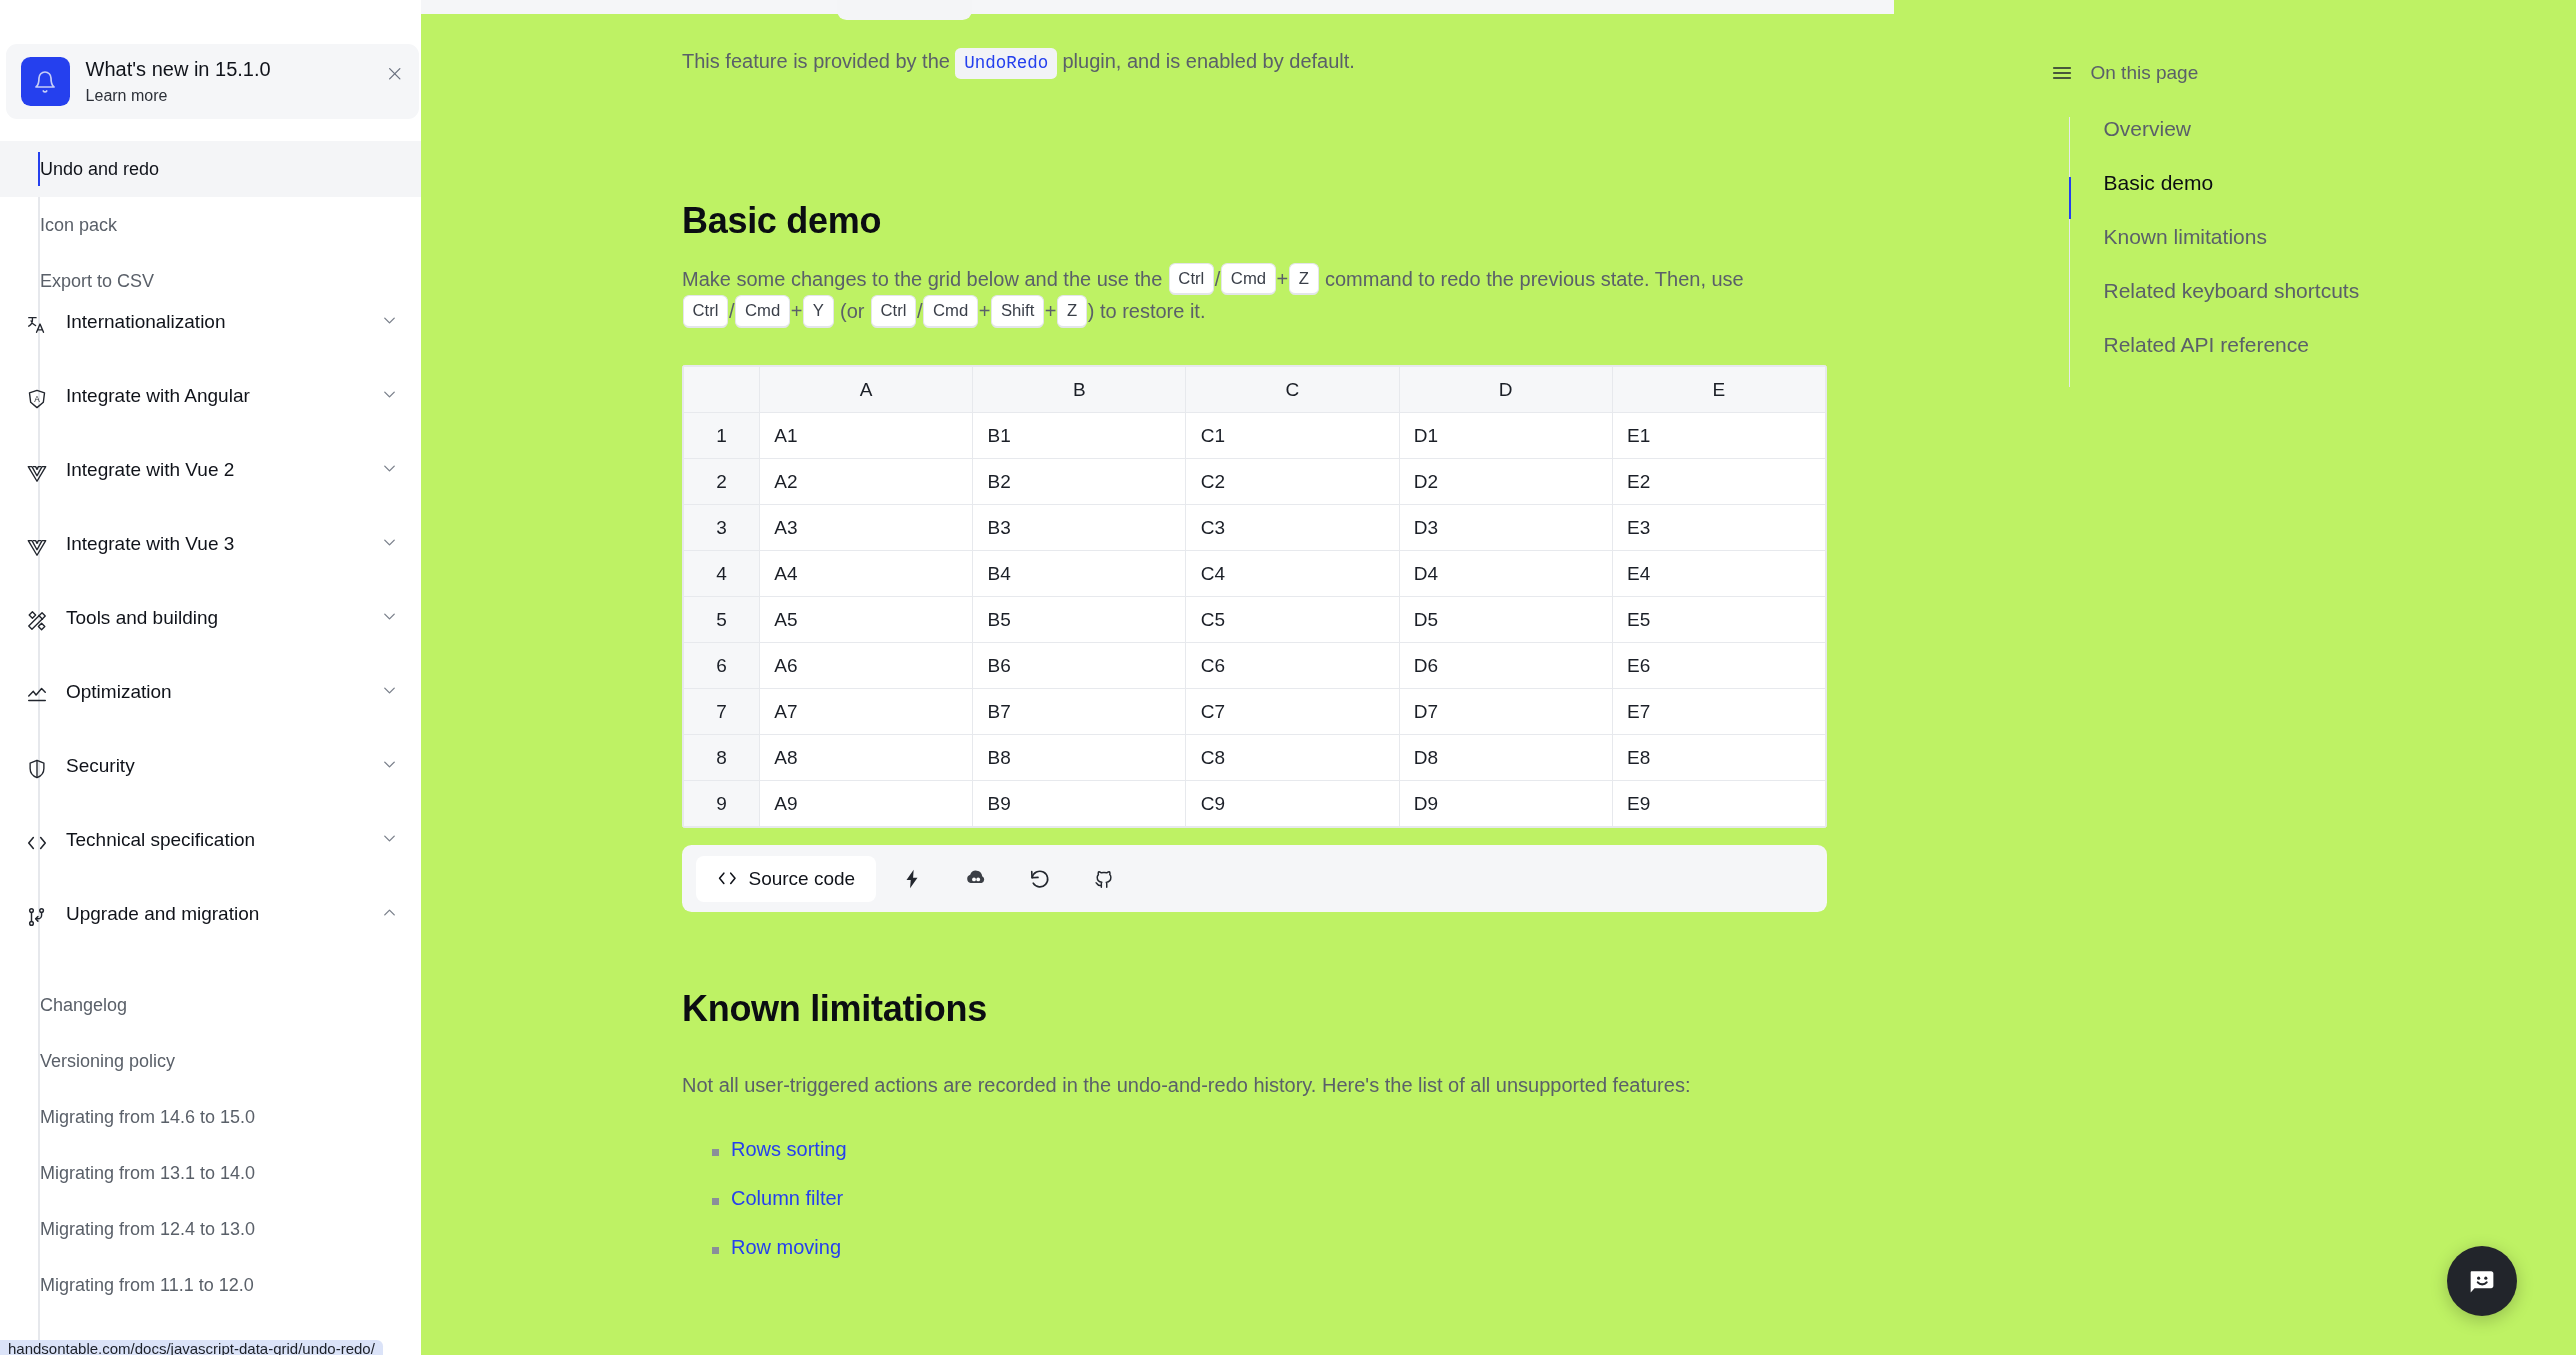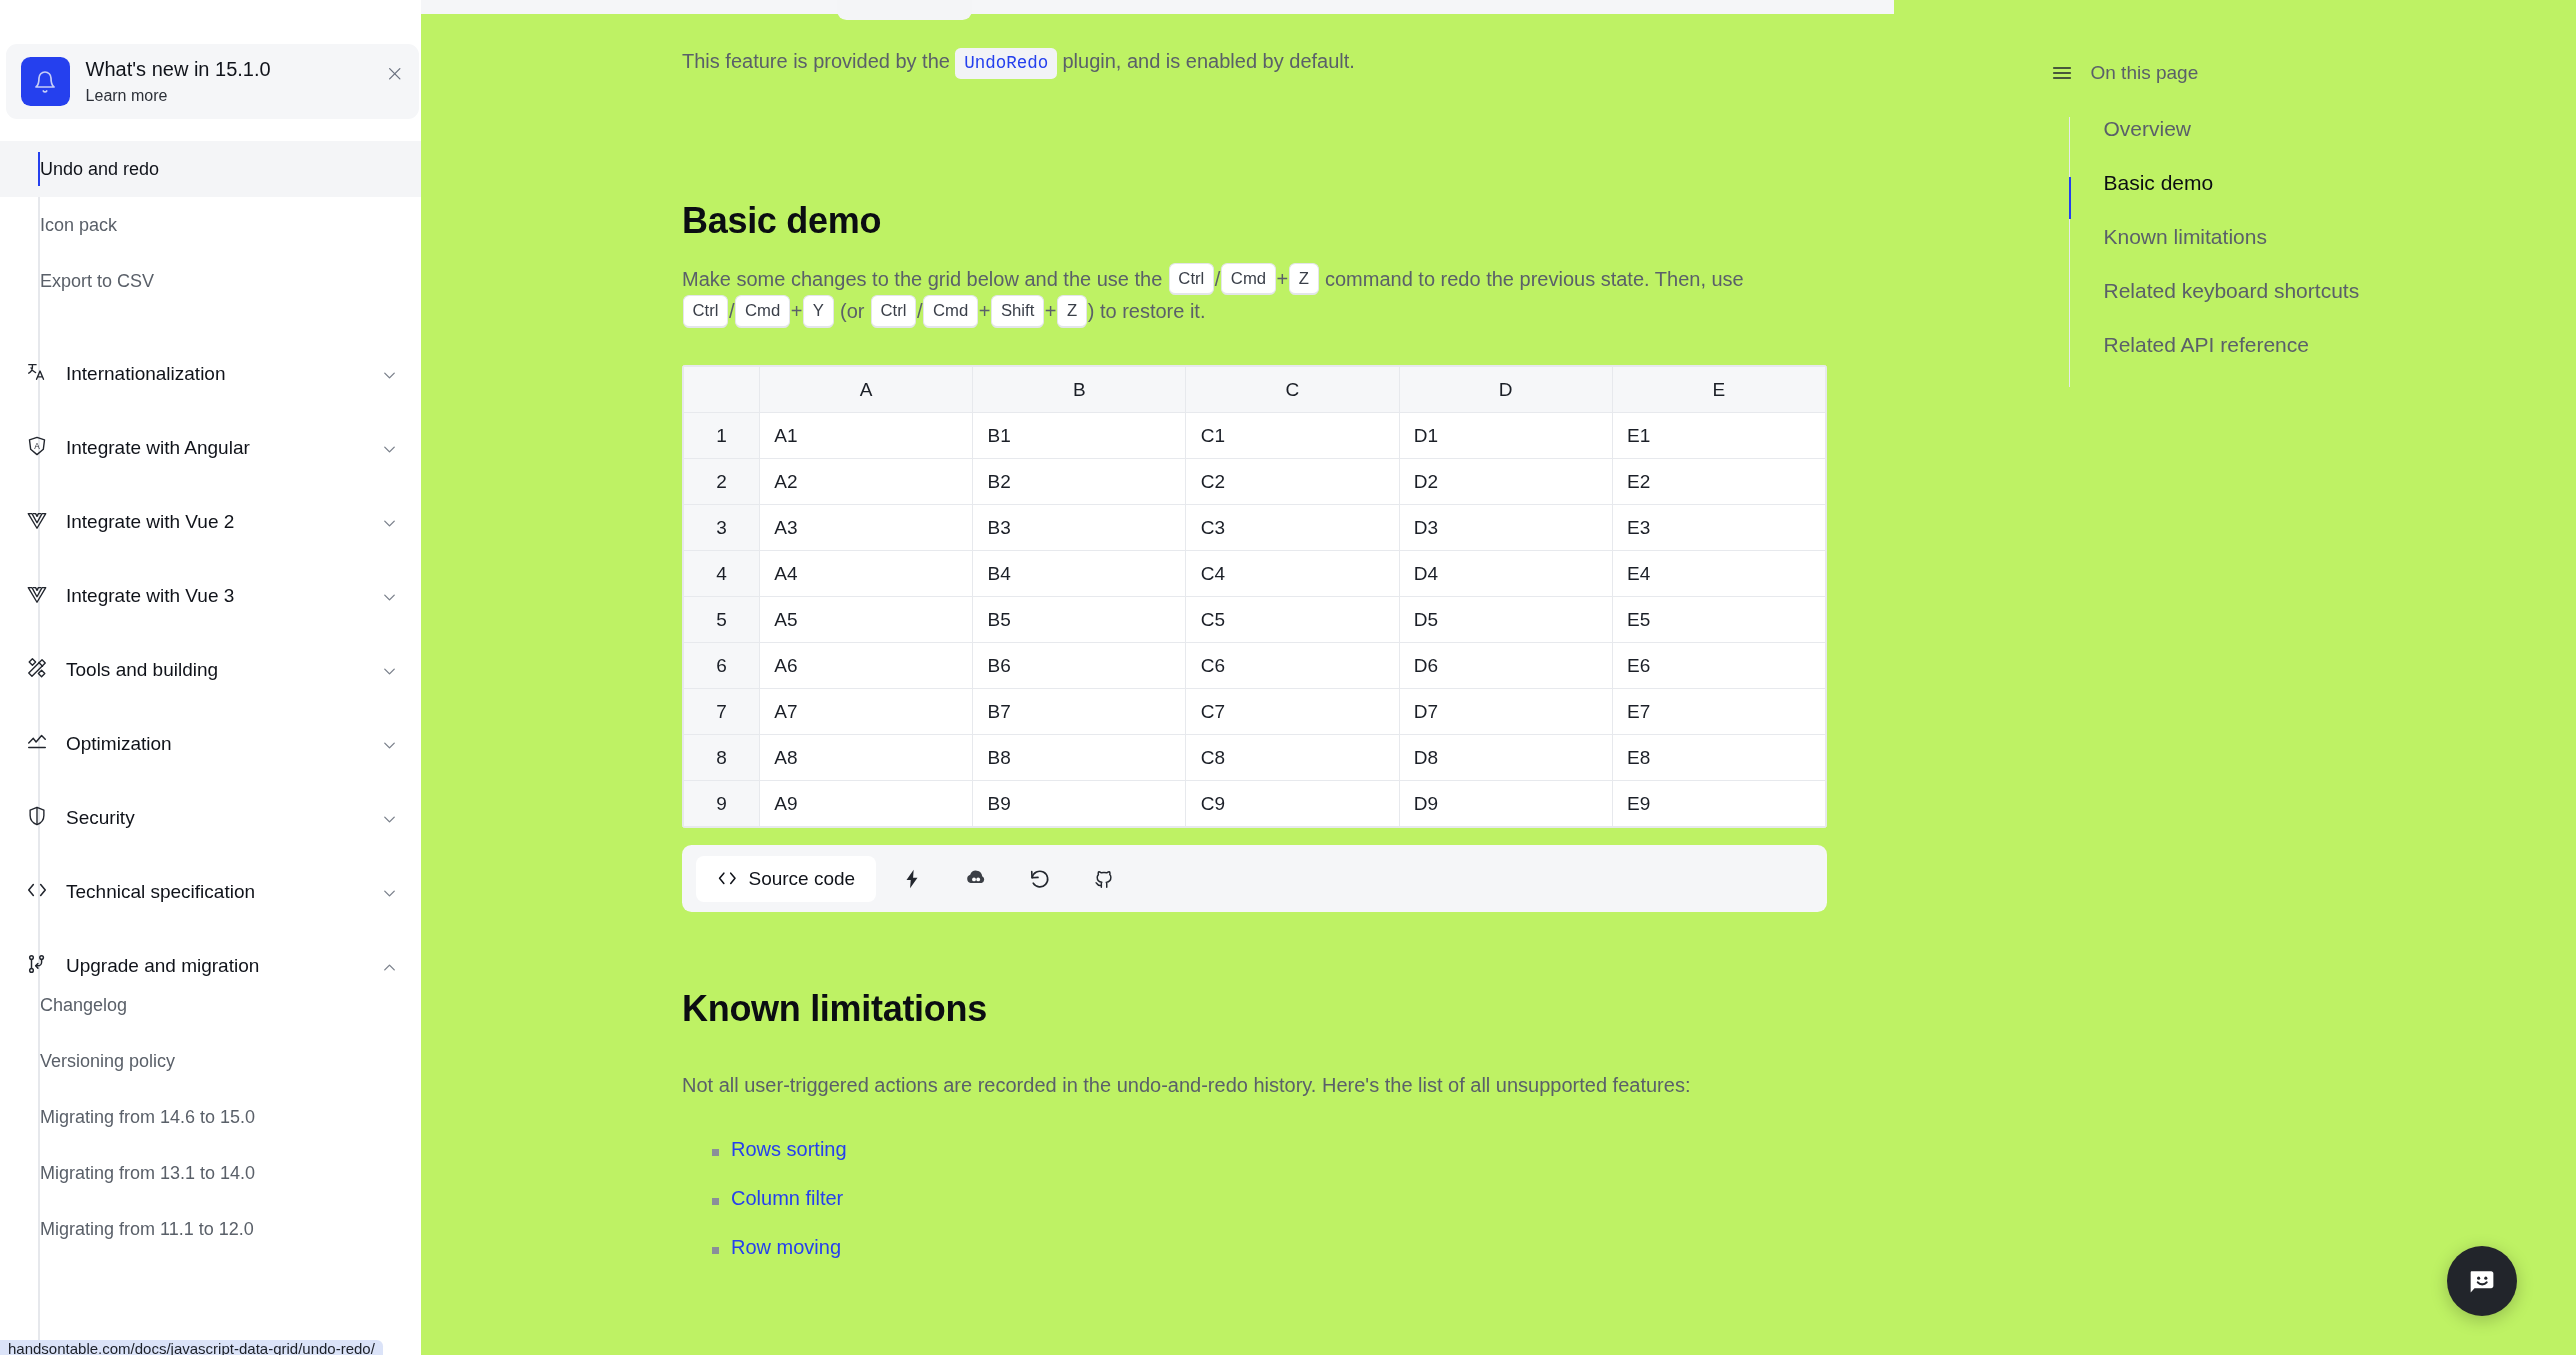--- a/index.html
+++ b/index.html
@@ -44,22 +44,22 @@
     position: relative; height: 56px; display:flex; align-items:center;
     padding-left: 40px; font-size: 18px; color: #5a6069; cursor:pointer;
   }
   .subitem.active { background: #f4f5f7; color:#10131a; }
   .subitem.active::before {
     content:""; position:absolute; left:38px; top:11px; bottom:11px; width:2.4px;
     background:#2540ee;
   }
 
   .group {
-    position: relative; height: 74px; display: flex; align-items: flex-end;
-    padding-left: 23px; padding-right: 22px; cursor: pointer;
+    position: relative; height: 74px; display: flex; align-items: flex-start;
+    padding-left: 15px; padding-right: 22px; cursor: pointer; margin-left: 8px;
   }
   .group .gicon { width:27px; height:27px; flex:none; display:flex; align-items:center;
     justify-content:center; color:#22262e; }
   .group .glabel { font-size: 19px; color:#10131a; margin-left: 16px; flex: 1; }
   .group .gchev { color:#7b818c; display:flex; align-items:center; }
 
   .subgroup { position: relative; }
   .subgroup .srail {
     position:absolute; left:38px; top:0; bottom:0; width:1.6px; background:#e6e8ec;
   }
@@ -368,20 +368,23 @@
         <div class="subitem">
           <span>Versioning policy</span>
         </div>
         <div class="subitem">
           <span>Migrating from 14.6 to 15.0</span>
         </div>
         <div class="subitem">
           <span>Migrating from 13.1 to 14.0</span>
         </div>
         <div class="subitem">
+          <span>Migrating from 12.4 to 13.0</span>
+        </div>
+        <div class="subitem">
           <span>Migrating from 11.1 to 12.0</span>
         </div>
       </div>
 
     </div>
   </div>
 
   <div class="main">
 
     <div class="topcrumb"></div>

